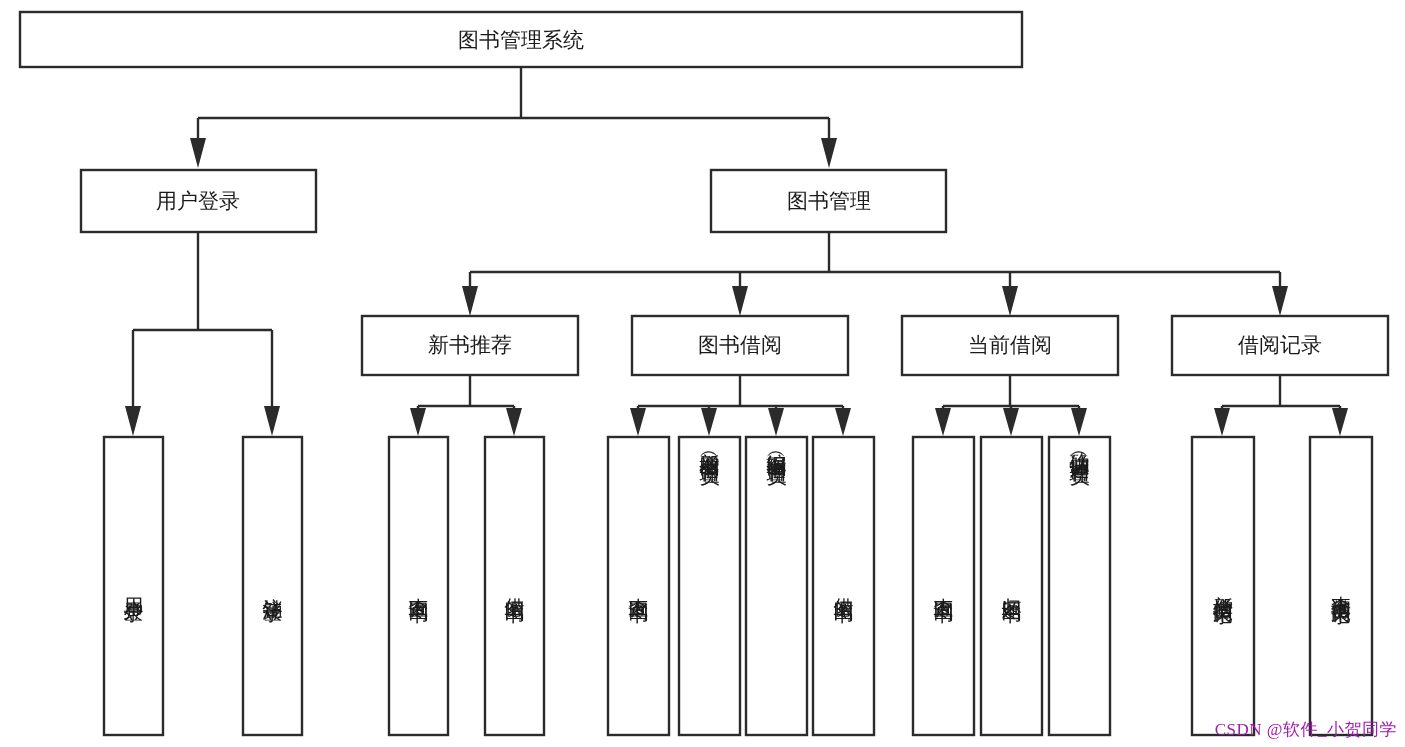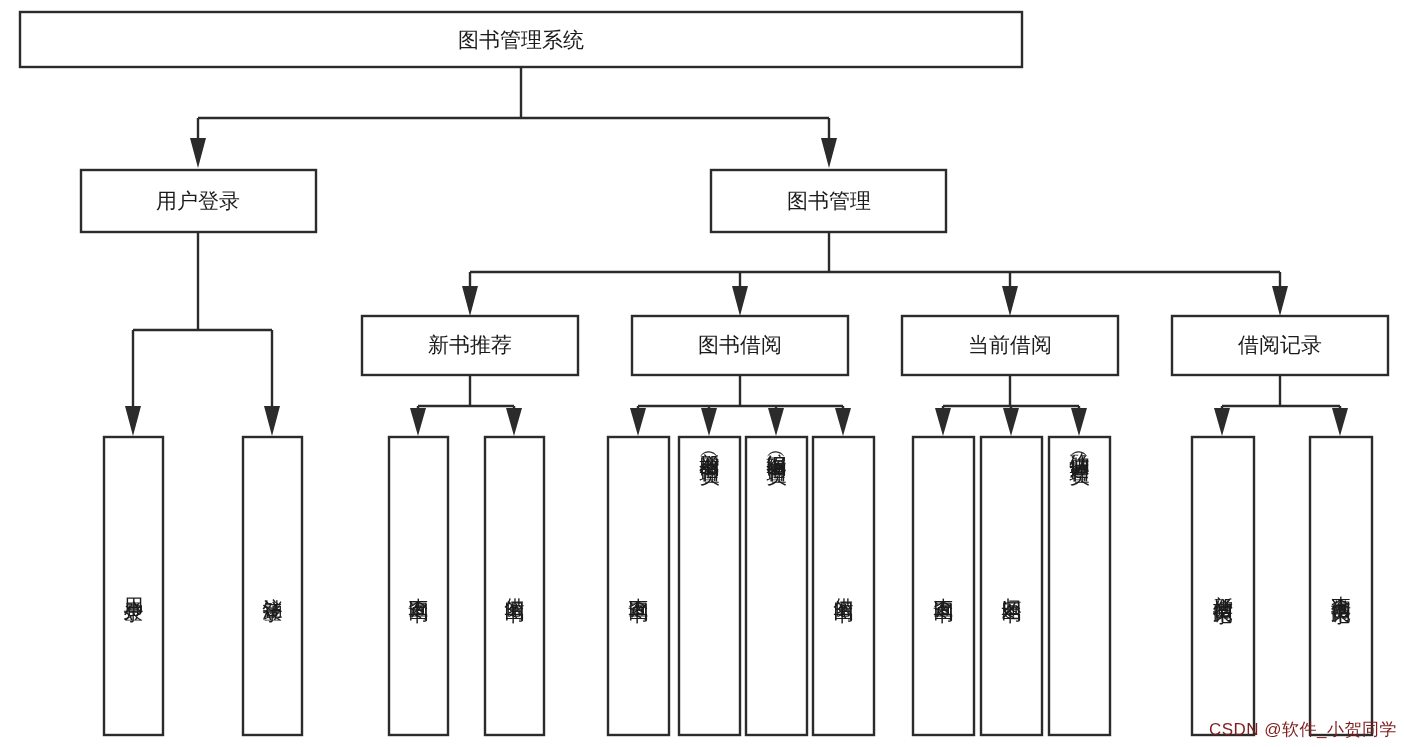--- a/index.html
+++ b/index.html
@@ -44,23 +44,23 @@
     fill: none;
   }
   .arrow-head {
     fill: #2b2b2b;
     stroke: none;
   }
   .watermark {
     position: absolute;
     right: 8px;
     bottom: 6px;
-    font-family: Liberation Sans, sans-serif;
+    font-family: Liberation Serif, serif;
     font-size: 17px;
-    color: #7f1d1d;
+    color: #a21caf;
     white-space: nowrap;
     letter-spacing: 0.5px;
   }
   .vtext-wrap {
     position: absolute;
     display: flex;
     align-items: center;
     justify-content: center;
     pointer-events: none;
   }

